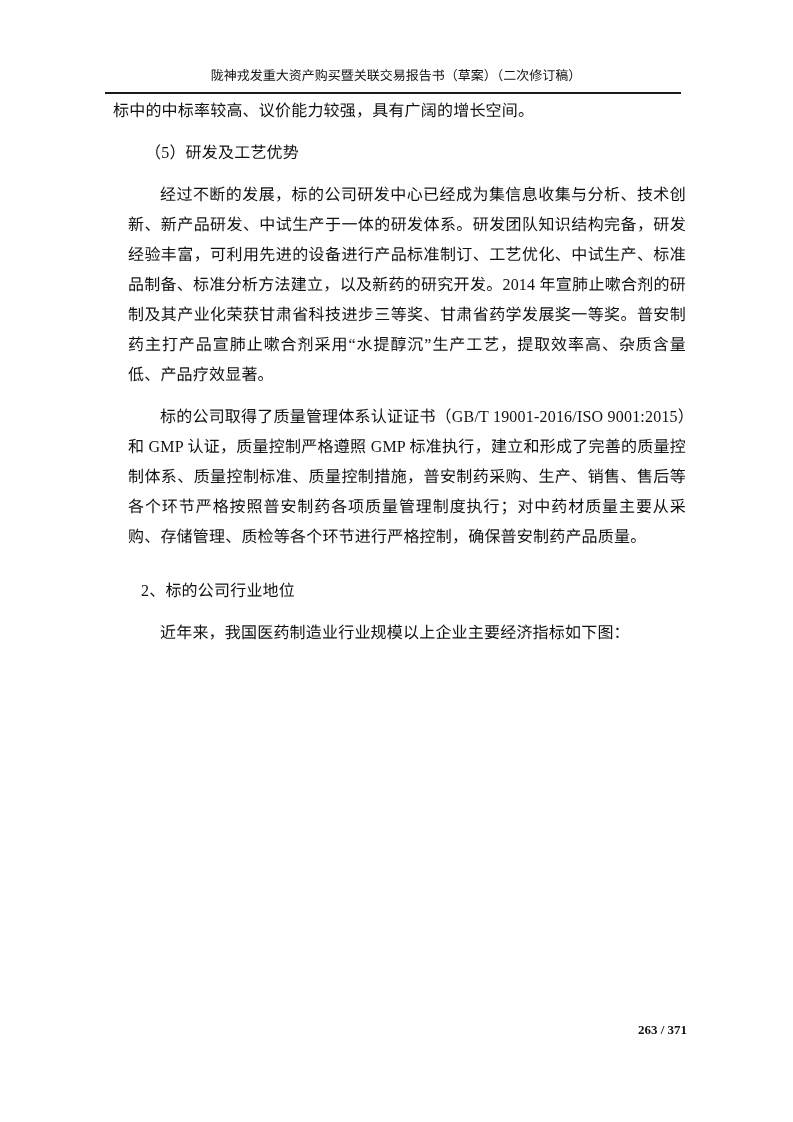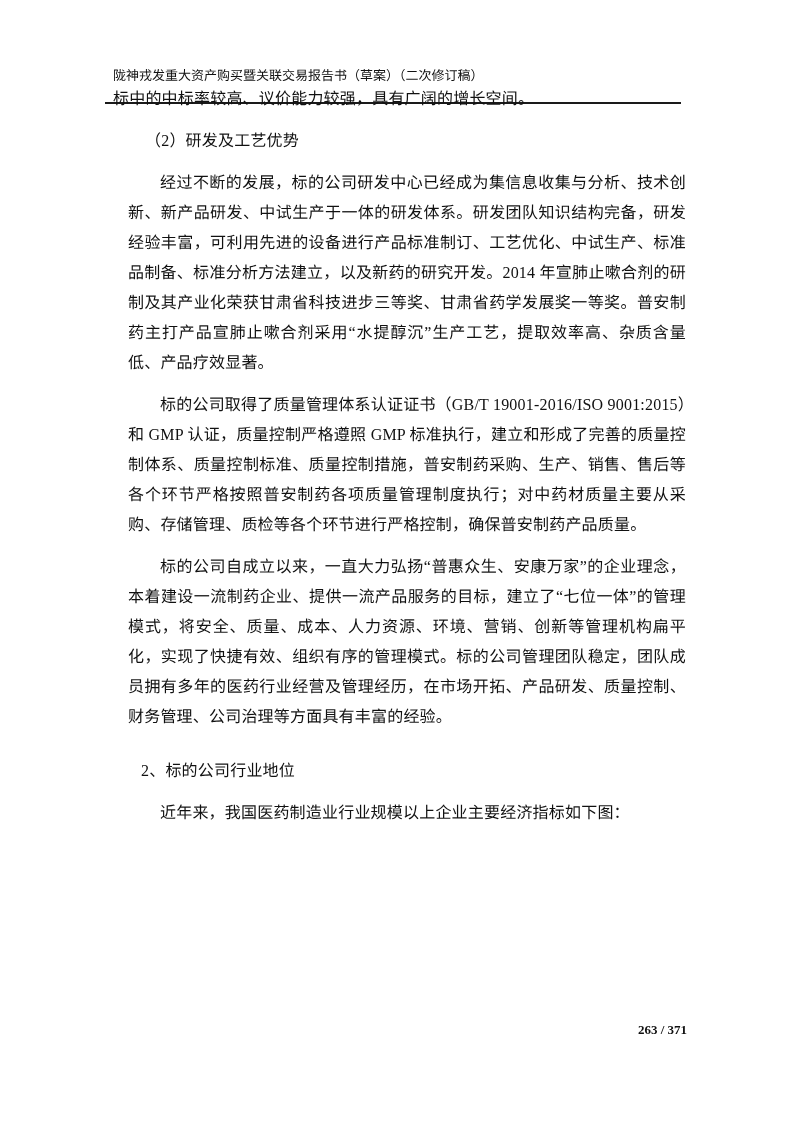--- a/index.html
+++ b/index.html
@@ -19,34 +19,34 @@
     position: absolute;
     inset: 0;
     background: #ffffff;
   }
   .doc-header {
     position: absolute;
     left: 105px;
     top: 52px;
     width: 576px;
     display: flex;
-    justify-content: flex-start;
+    justify-content: center;
     align-items: flex-end;
     border-bottom: 2px solid #1a1a1a;
-    padding-bottom: 18px;
+    padding-bottom: 8px;
     font-size: 13px;
     line-height: 16px;
     white-space: nowrap;
   }
   .doc-header .hdr-left { padding-left: 8px; }
   .doc-header .hdr-right { padding-right: 2px; margin-top: 16px; }
   .doc-body {
     position: absolute;
     left: 113px;
-    top: 84px;
+    top: 96px;
     width: 573px;
     font-size: 16px;
     line-height: 30px;
     text-align: justify;
     letter-spacing: 0.2px;
   }
   .para, .heading {
     margin: 12px 0;
   }
   .para.no-indent { text-indent: 0; margin-top: 0; }
@@ -67,23 +67,22 @@
 
 <div class="page">
 
   <div class="doc-header">
     <span class="hdr-left">陇神戎发</span>
     <span class="hdr-right">重大资产购买暨关联交易报告书（草案）（二次修订稿）</span>
   </div>
 
   <div class="doc-body">
     <div class="para no-indent">标中的中标率较高、议价能力较强，具有广阔的增长空间。</div>
-    <div class="heading">（2）研发及工艺优势</div>
+    <div class="heading">（5）研发及工艺优势</div>
     <div class="para indent">经过不断的发展，标的公司研发中心已经成为集信息收集与分析、技术创新、新产品研发、中试生产于一体的研发体系。研发团队知识结构完备，研发经验丰富，可利用先进的设备进行产品标准制订、工艺优化、中试生产、标准品制备、标准分析方法建立，以及新药的研究开发。2014 年宣肺止嗽合剂的研制及其产业化荣获甘肃省科技进步三等奖、甘肃省药学发展奖一等奖。普安制药主打产品宣肺止嗽合剂采用“水提醇沉”生产工艺，提取效率高、杂质含量低、产品疗效显著。</div>
     <div class="para indent">标的公司取得了质量管理体系认证证书（GB/T 19001-2016/ISO 9001:2015）和 GMP 认证，质量控制严格遵照 GMP 标准执行，建立和形成了完善的质量控制体系、质量控制标准、质量控制措施，普安制药采购、生产、销售、售后等各个环节严格按照普安制药各项质量管理制度执行；对中药材质量主要从采购、存储管理、质检等各个环节进行严格控制，确保普安制药产品质量。</div>
-    <div class="para indent">标的公司自成立以来，一直大力弘扬“普惠众生、安康万家”的企业理念，本着建设一流制药企业、提供一流产品服务的目标，建立了“七位一体”的管理模式，将安全、质量、成本、人力资源、环境、营销、创新等管理机构扁平化，实现了快捷有效、组织有序的管理模式。标的公司管理团队稳定，团队成员拥有多年的医药行业经营及管理经历，在市场开拓、产品研发、质量控制、财务管理、公司治理等方面具有丰富的经验。</div>
     <div class="heading numbered">2、标的公司行业地位</div>
     <div class="para indent">近年来，我国医药制造业行业规模以上企业主要经济指标如下图：</div>
   </div>
 
   <div class="page-number">263 / 371</div>
 
 </div>
 
 </body></html>

